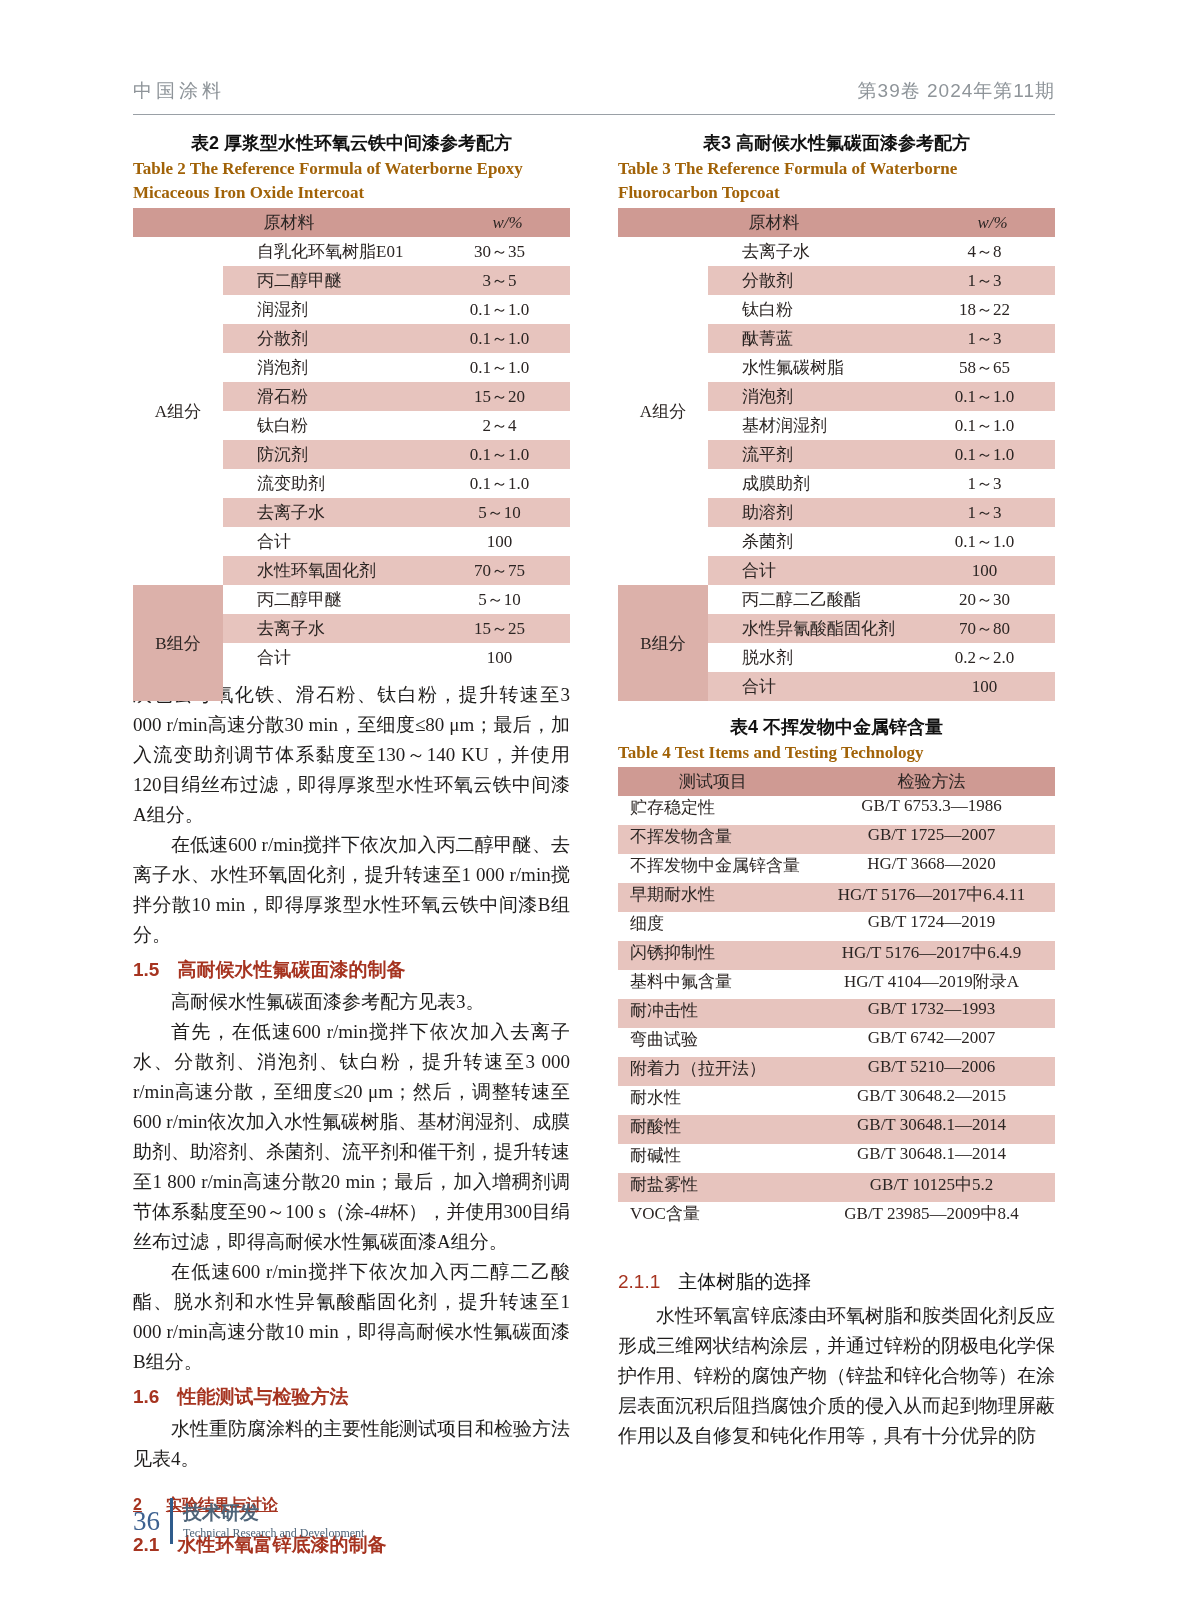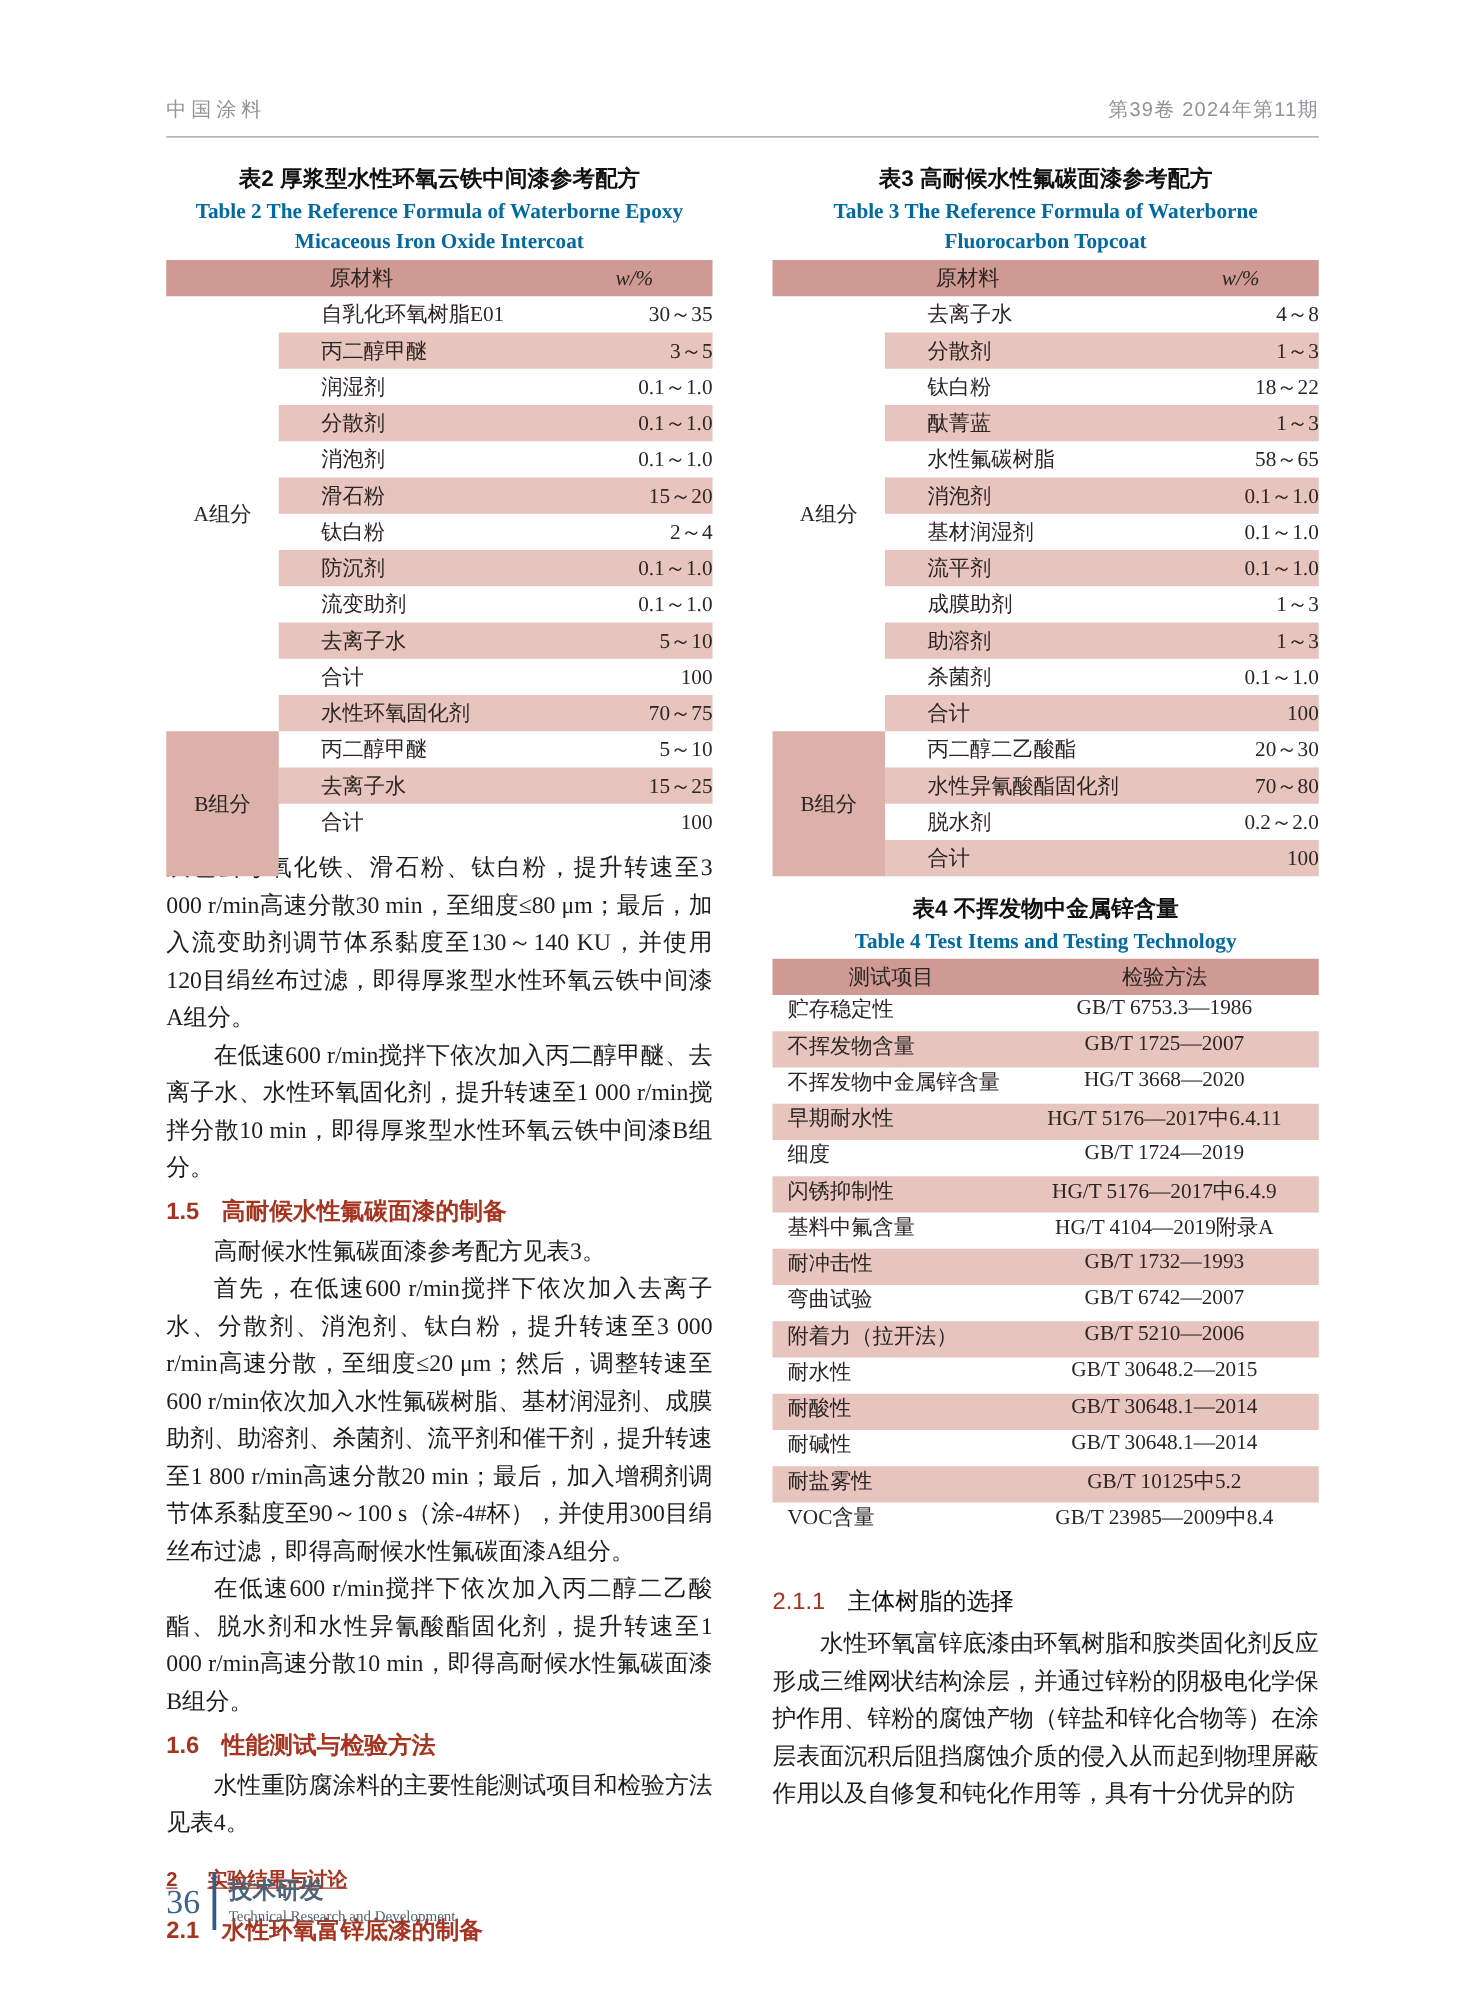--- a/index.html
+++ b/index.html
@@ -8,41 +8,41 @@
     --header_gray:#8e9499; --body_ink:#1f1d1c; --rule_gray:#9aa0a6;
   }
   *{box-sizing:border-box;margin:0;padding:0;}
   html,body{background:#ffffff;}
   body{width:1187px;height:1600px;position:relative;overflow:hidden;
        font-family:"Liberation Serif","DejaVu Serif",serif;color:var(--body_ink);}
   .phead{position:absolute;left:133px;top:78px;width:922px;display:flex;
          justify-content:space-between;align-items:flex-end;padding-bottom:10px;
          border-bottom:1.5px solid var(--rule_gray);
          font-family:"Liberation Sans","DejaVu Sans",sans-serif;
-         font-size:16px;color:var(--header_gray);}
+         font-size:19px;color:var(--header_gray);}
   .journal{letter-spacing:4px;}
   .issue{letter-spacing:1px;}
   .columns{position:absolute;left:133px;top:130px;width:922px;display:flex;gap:48px;}
   .col{width:437px;}
   
   .tcn{font-family:"Liberation Sans","DejaVu Sans",sans-serif;font-weight:bold;
        font-size:18px;text-align:center;color:#111;line-height:27px;}
-  .ten{font-weight:bold;font-size:17px;text-align:center;color:#0369a1;line-height:24px;}
+  .ten{font-weight:bold;font-size:17px;color:#a16207;line-height:24px;}
   
   .ftable{width:437px;font-size:17px;margin-top:3px;color:#2b2523;}
   .thead{display:flex;height:29px;background:var(--table_header_bg);align-items:center;justify-content:space-between;}
   .th-left{width:312px;text-align:center;}
   .th-right{flex:1;text-align:center;}
   .wpct{font-style:italic;}
   .tbody{position:relative;}
   .rows .trow{display:flex;height:29px;}
   .trow .rb{margin-left:90px;flex:1;display:flex;align-items:center;}
   .rows .trow:nth-child(even) .rb{background:var(--row_shade);}
   .cname{padding-left:34px;width:206px;}
-  .cval{flex:1;text-align:right;}
+  .cval{flex:1;text-align:center;}
   .groupcell{position:absolute;left:0;width:90px;display:flex;align-items:center;
              justify-content:center;}
   .ga{top:0;height:348px;}
   .gb{top:348px;height:116px;background:var(--group_b_bg);}
   
   .t4{width:437px;font-size:17px;margin-top:2px;color:#2b2523;}
   .thead4{display:flex;height:29px;background:var(--table_header_bg);align-items:center;}
   .th4-item{width:190px;text-align:center;}
   .th4-method{flex:1;text-align:center;}
   .t4rows .t4row{display:flex;height:29px;align-items:flex-start;}

